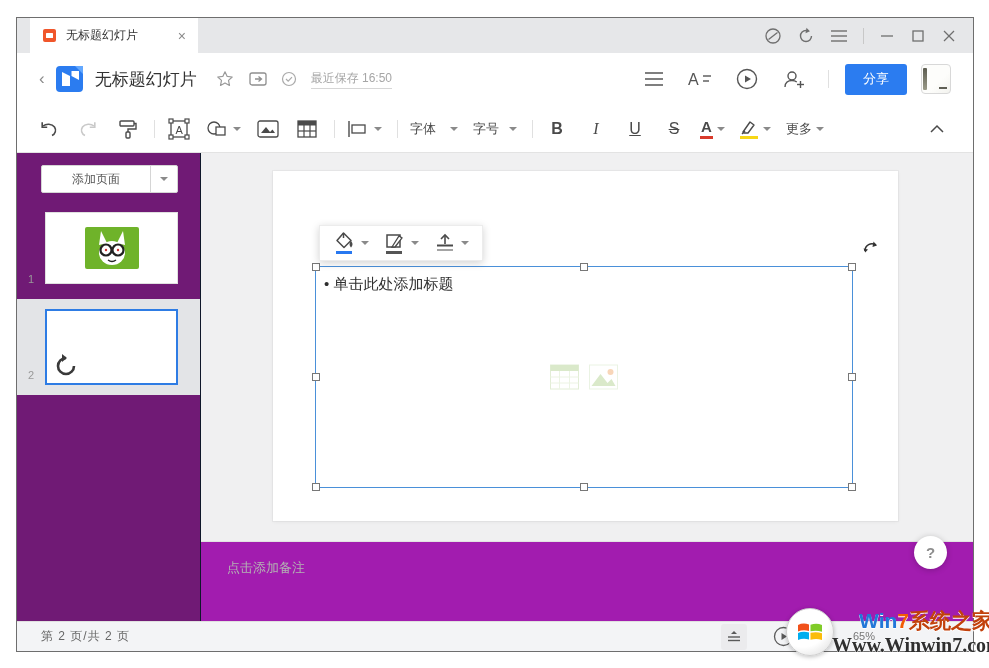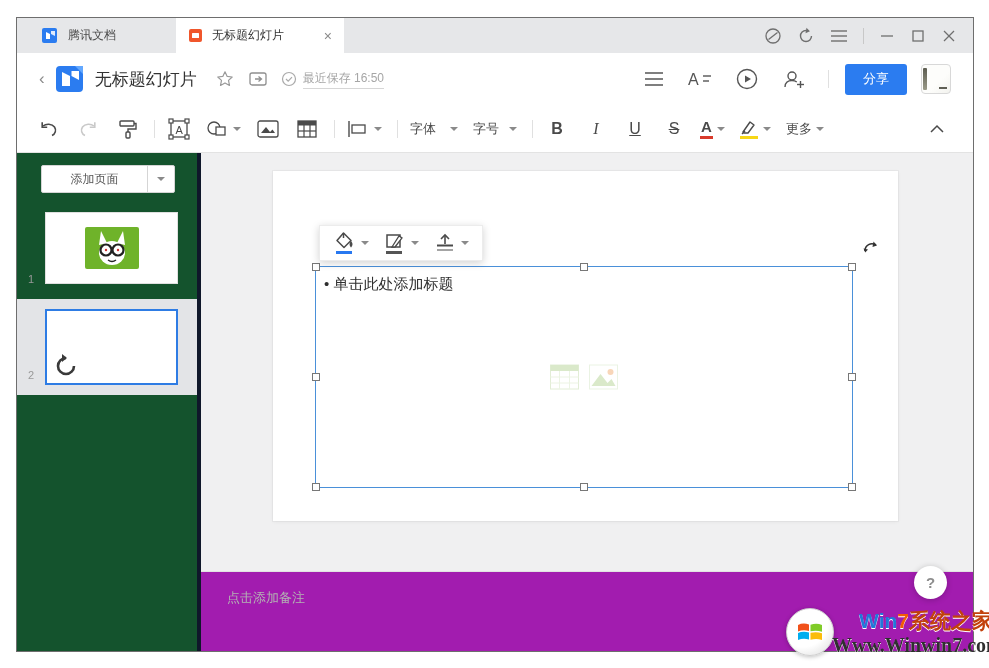--- a/index.html
+++ b/index.html
@@ -13,21 +13,21 @@
   .tab.active { width:168px; background:#fff; color:#333; }
   .tab-close { margin-left:auto; color:#8a8a8a; font-size:14px; line-height:1; cursor:default; }
   .winctrl { margin-left:auto; display:flex; align-items:center; gap:15px; padding-right:16px; }
   .winctrl .vsep { height:16px; width:1px; background:#c8c8c8; }
 
   
   .header { height:52px; background:#fff; display:flex; align-items:center; padding:0 22px; flex:none; }
   .back { font-size:17px; color:#8a8a8a; margin-right:10px; }
   .doc-title { font-size:17px; color:#333; margin:0 12px 0 10px; }
   .hicon { display:flex; align-items:center; justify-content:center; margin:0 7px; }
-  .saved { display:flex; align-items:center; gap:6px; margin-left:6px; }
+  .saved { display:flex; align-items:center; gap:14px; margin-left:6px; }
   .saved-text { font-size:12px; color:#a6a6a6; border-bottom:1px solid #d6d6d6; padding-bottom:1px; }
   .hright { margin-left:auto; display:flex; align-items:center; }
   .hright .hicon { margin:0 12px; }
   .hsep { width:1px; height:18px; background:#e0e0e0; margin:0 10px; }
   .share-btn { background:#2b7cf0; color:#fff; font-size:13px; border:none; border-radius:3px; width:62px; height:31px; margin:0 14px 0 6px; }
   .avatar { width:30px; height:30px; border-radius:4px; border:1px solid #d8d8d8; background:linear-gradient(135deg,#fdfdfb 60%,#f2f2ee); position:relative; overflow:hidden; }
   .avatar::before { content:""; position:absolute; left:1px; top:3px; width:4px; height:22px; background:linear-gradient(#5c5c50,#9a9a88); border-radius:1px; }
   .avatar::after { content:""; position:absolute; right:3px; bottom:4px; width:8px; height:2px; background:#5f5f55; }
 
   
@@ -39,21 +39,21 @@
   .fmt-letter { font-size:16px; color:#4a4a4a; }
   .b { font-weight:bold; } .i { font-style:italic; font-family:"Liberation Serif",serif; } .u { text-decoration:underline; } .s { text-decoration:line-through; }
   .color-a { position:relative; font-size:15px; font-weight:bold; color:#4a4a4a; padding-bottom:4px; }
   .color-a::after { content:""; position:absolute; left:-1px; right:-1px; bottom:0; height:3px; background:#d93a2b; }
   .hl-wrap { position:relative; padding-bottom:4px; }
   .hl-wrap::after { content:""; position:absolute; left:0; right:0; bottom:0; height:3px; background:#f7d716; }
   .collapse { margin-left:auto; margin-right:4px; }
 
   
   .content { flex:1; display:flex; min-height:0; }
-  .sidebar { width:184px; background:#14532d; border-right:4px solid #0f172a; flex:none; position:relative; }
+  .sidebar { width:184px; background:#701a75; border-right:1px solid #0f172a; flex:none; position:relative; }
   .addpage { margin:12px 22px 10px 24px; height:28px; border:1px solid #d5d5d5; border-radius:2px; display:flex; align-items:center; background:#fff; }
   .addpage-label { flex:1; text-align:center; font-size:12px; color:#555; }
   .addpage-div { width:1px; height:27px; background:#d5d5d5; }
   .addpage-caret { width:26px; display:flex; justify-content:center; }
   .slide-row { position:relative; height:96px; }
   .slide-row.selected { background:#e3e4e7; }
   .slide-num { position:absolute; left:11px; bottom:14px; font-size:11px; color:#999; }
   .thumb { position:absolute; left:28px; top:9px; width:133px; height:72px; background:#fff; border:1px solid #e0e0e0; }
   .thumb.sel { border:2px solid #2e7ce4; height:76px; top:10px; }
   .thumb-img { position:absolute; left:50%; top:50%; transform:translate(-50%,-50%); }
@@ -94,28 +94,20 @@
   .wm-win { color:#2277d8;margin-left:27px; } .wm-7 { color:#f25c05; } .wm-cn { color:#c2410c; }
   .wm-line2 { font-family:Liberation Serif, serif; font-weight:bold; font-size:20px; color:#2f2f2f; margin-top:2px; white-space:nowrap; text-shadow:0 1px 0 #fff; }
   svg { display:block; }
 </style>
 </head>
 <body>
 
 <div class="window">
 
   <div class="tabbar">
-    <div class="tab home">
-      <svg width="17" height="17" viewBox="0 0 17 17">
-          <rect x="0" y="1" width="15" height="15" rx="2" fill="#2b7cf0"></rect>
-          <path d="M4 12 L4 5 L8 7 L8 12 Z" fill="#fff"></path>
-          <path d="M9 4 L13 4 L13 9 L9 7 Z" fill="#fff" opacity=".85"></path>
-        </svg>
-      <span>腾讯文档</span>
-    </div>
     <div class="tab active">
       <svg width="15" height="15" viewBox="0 0 15 15">
           <rect x="1" y="1" width="13" height="13" rx="2" fill="#f0562b"></rect>
           <rect x="4" y="5" width="7" height="5" rx="0.5" fill="#fff"></rect>
         </svg>
       <span>无标题幻灯片</span>
       <span class="tab-close">×</span>
     </div>
     <div class="winctrl">
       <svg width="18" height="18" viewBox="0 0 18 18">
@@ -439,20 +431,39 @@
         </div>
       </div>
 
       <div class="notes-panel">
         <span class="notes-ph">点击添加备注</span>
       </div>
       <div class="help-btn">?</div>
     </div>
   </div>
 
+  <div class="statusbar">
+    <span class="page-info">第 2 页/共 2 页</span>
+    <span class="zoom-text">65%</span>
+    <span class="notes-toggle">
+      <svg width="16" height="14" viewBox="0 0 16 14">
+          <path d="M5 4 L8 1 L11 4 Z" fill="#5a5a5a"></path>
+          <g stroke="#5a5a5a" stroke-width="1.4">
+            <line x1="2" y1="7" x2="14" y2="7"></line>
+            <line x1="2" y1="10.5" x2="14" y2="10.5"></line>
+          </g>
+        </svg>
+    </span>
+    <span class="play-sm">
+      <svg width="21" height="21" viewBox="0 0 21 21">
+          <circle cx="10.5" cy="10.5" r="9" fill="none" stroke="#5a5a5a" stroke-width="1.3"></circle>
+          <path d="M8.5 7 L14 10.5 L8.5 14 Z" fill="#5a5a5a"></path>
+        </svg>
+    </span>
+  </div>
 
 </div>
 
 <div class="watermark">
   <div class="wm-logo">
     <svg width="26" height="22" viewBox="0 0 26 22">
       <path d="M1 4 Q6 1.5 12 3.5 L12 10 Q6 8.5 1 10.5 Z" fill="#f1511b"></path>
       <path d="M13.5 3.8 Q19.5 1.5 25 4 L25 10.8 Q19.5 8.8 13.5 10.3 Z" fill="#80cc28"></path>
       <path d="M1 12 Q6 10 12 11.5 L12 18.5 Q6 17 1 19 Z" fill="#00adef"></path>
       <path d="M13.5 11.8 Q19.5 10.3 25 12.3 L25 19 Q19.5 17.3 13.5 18.8 Z" fill="#fbbc09"></path>

